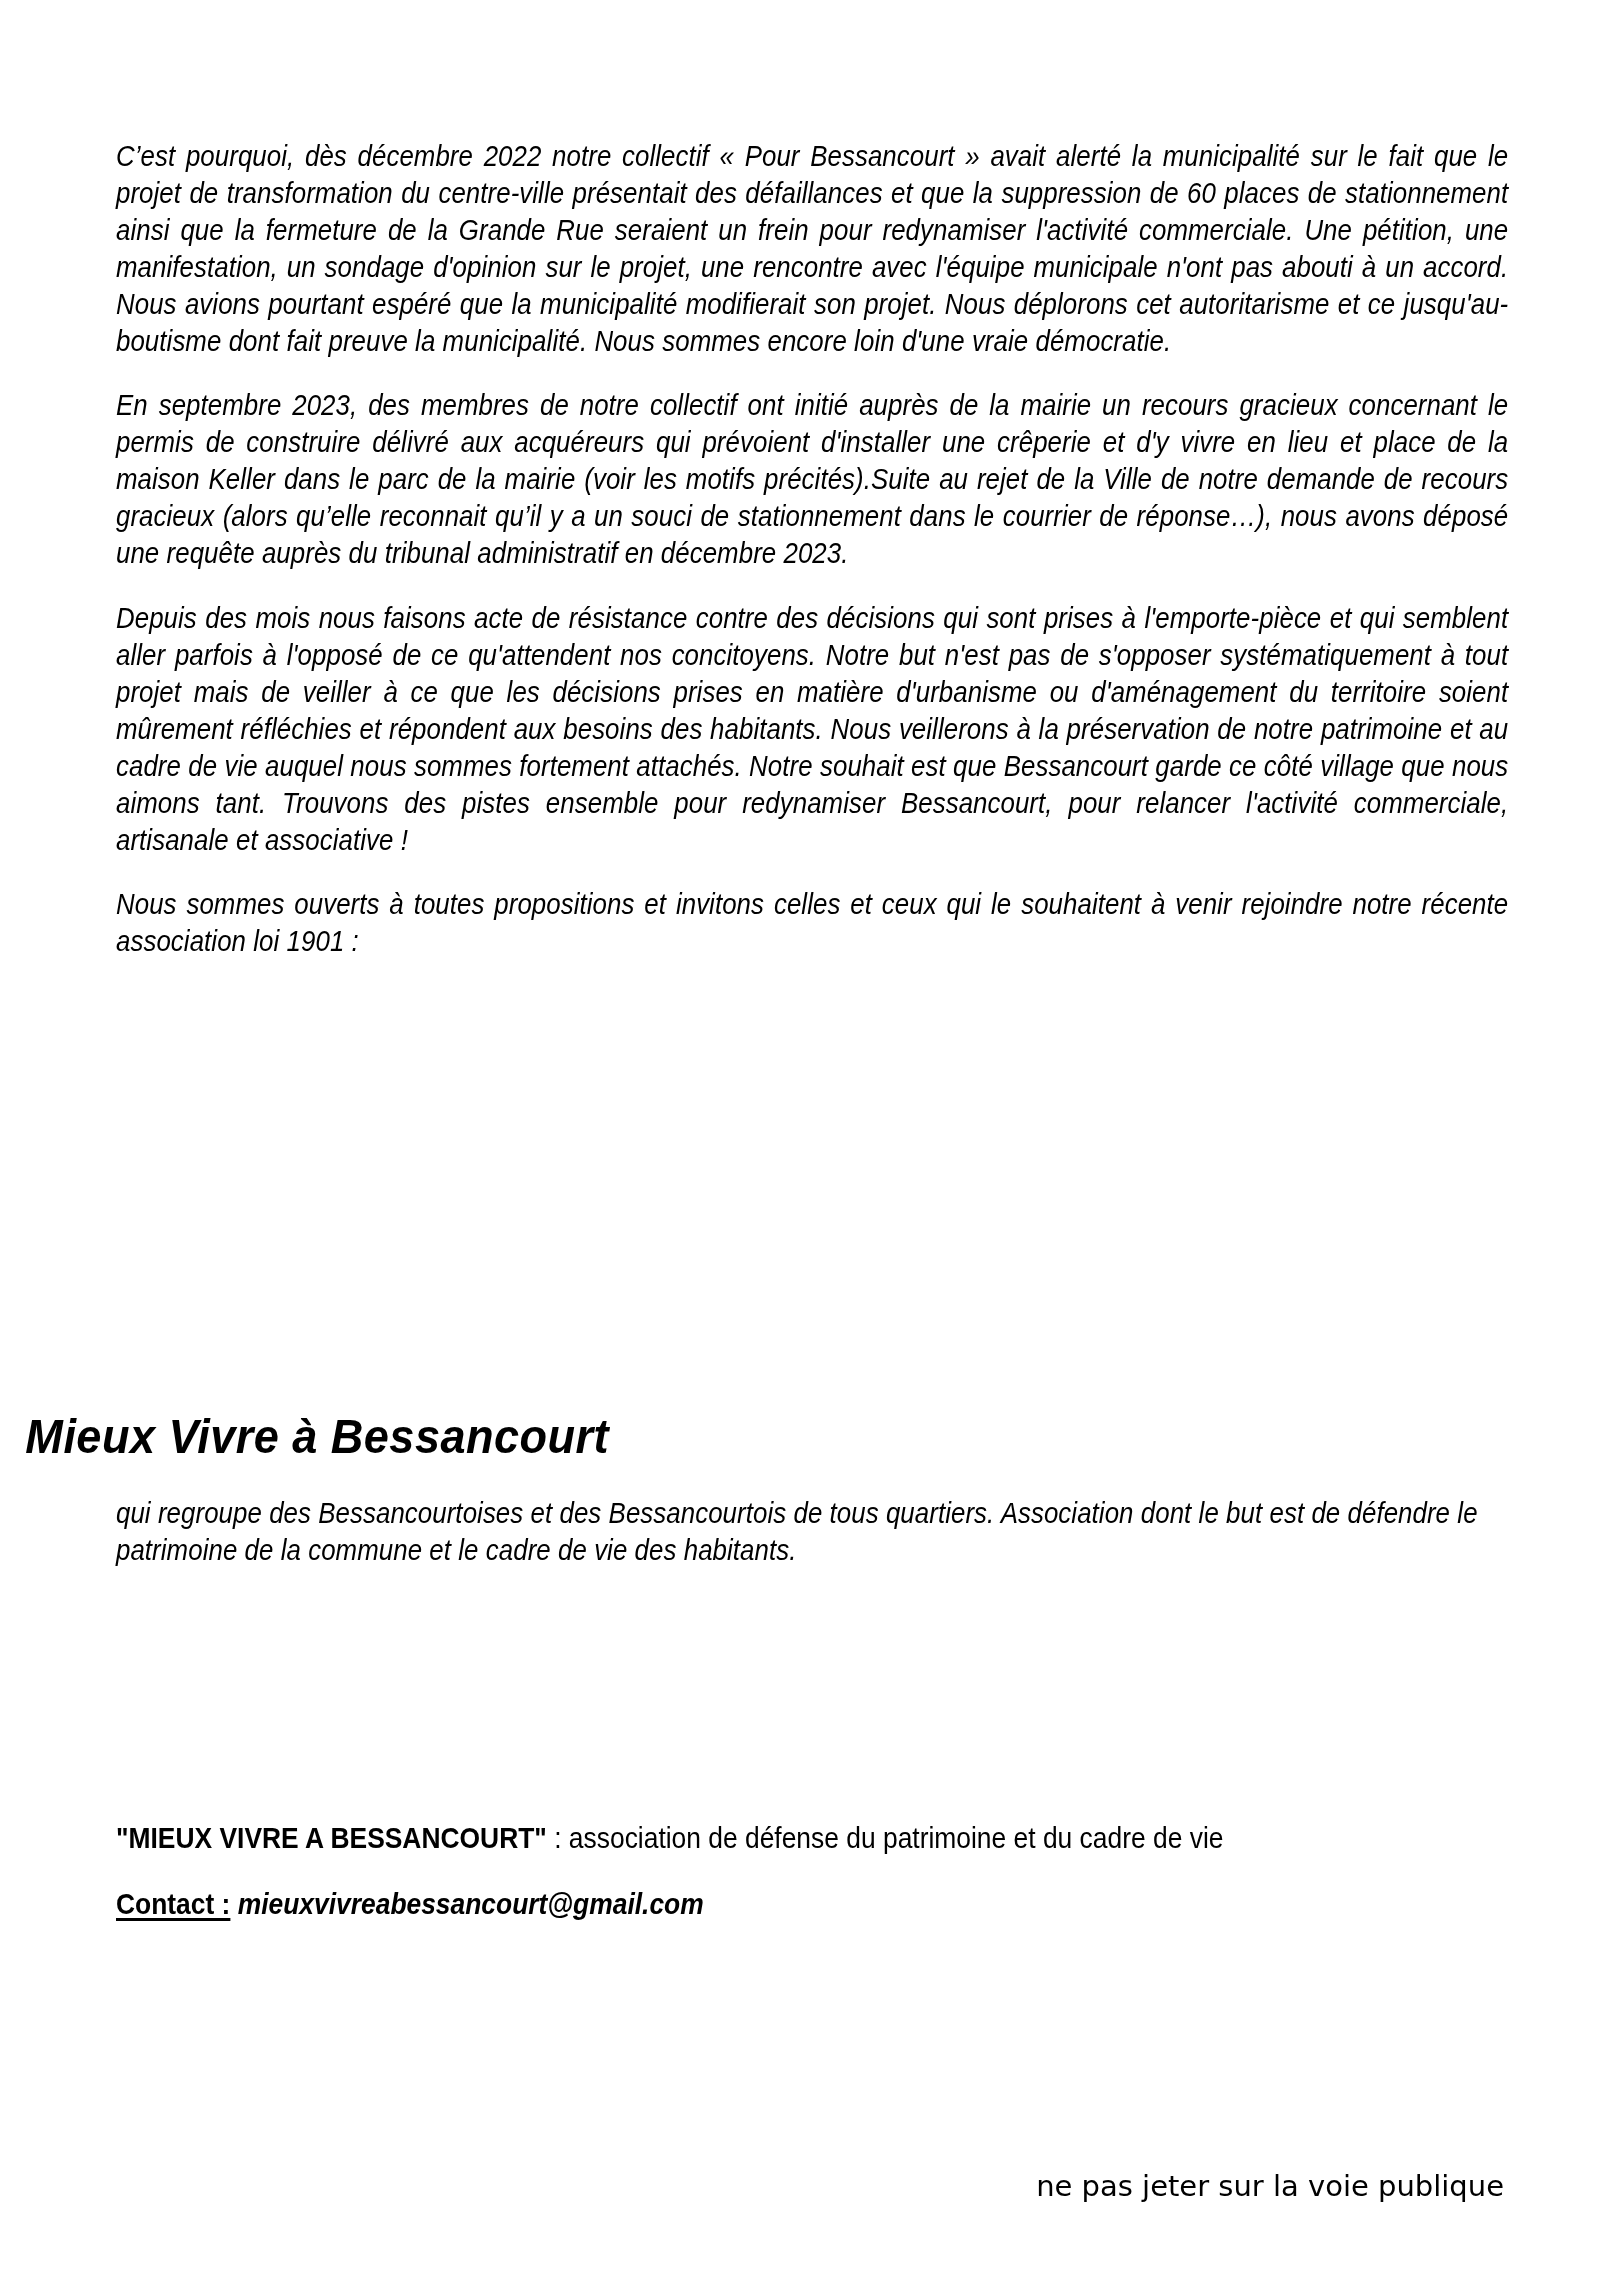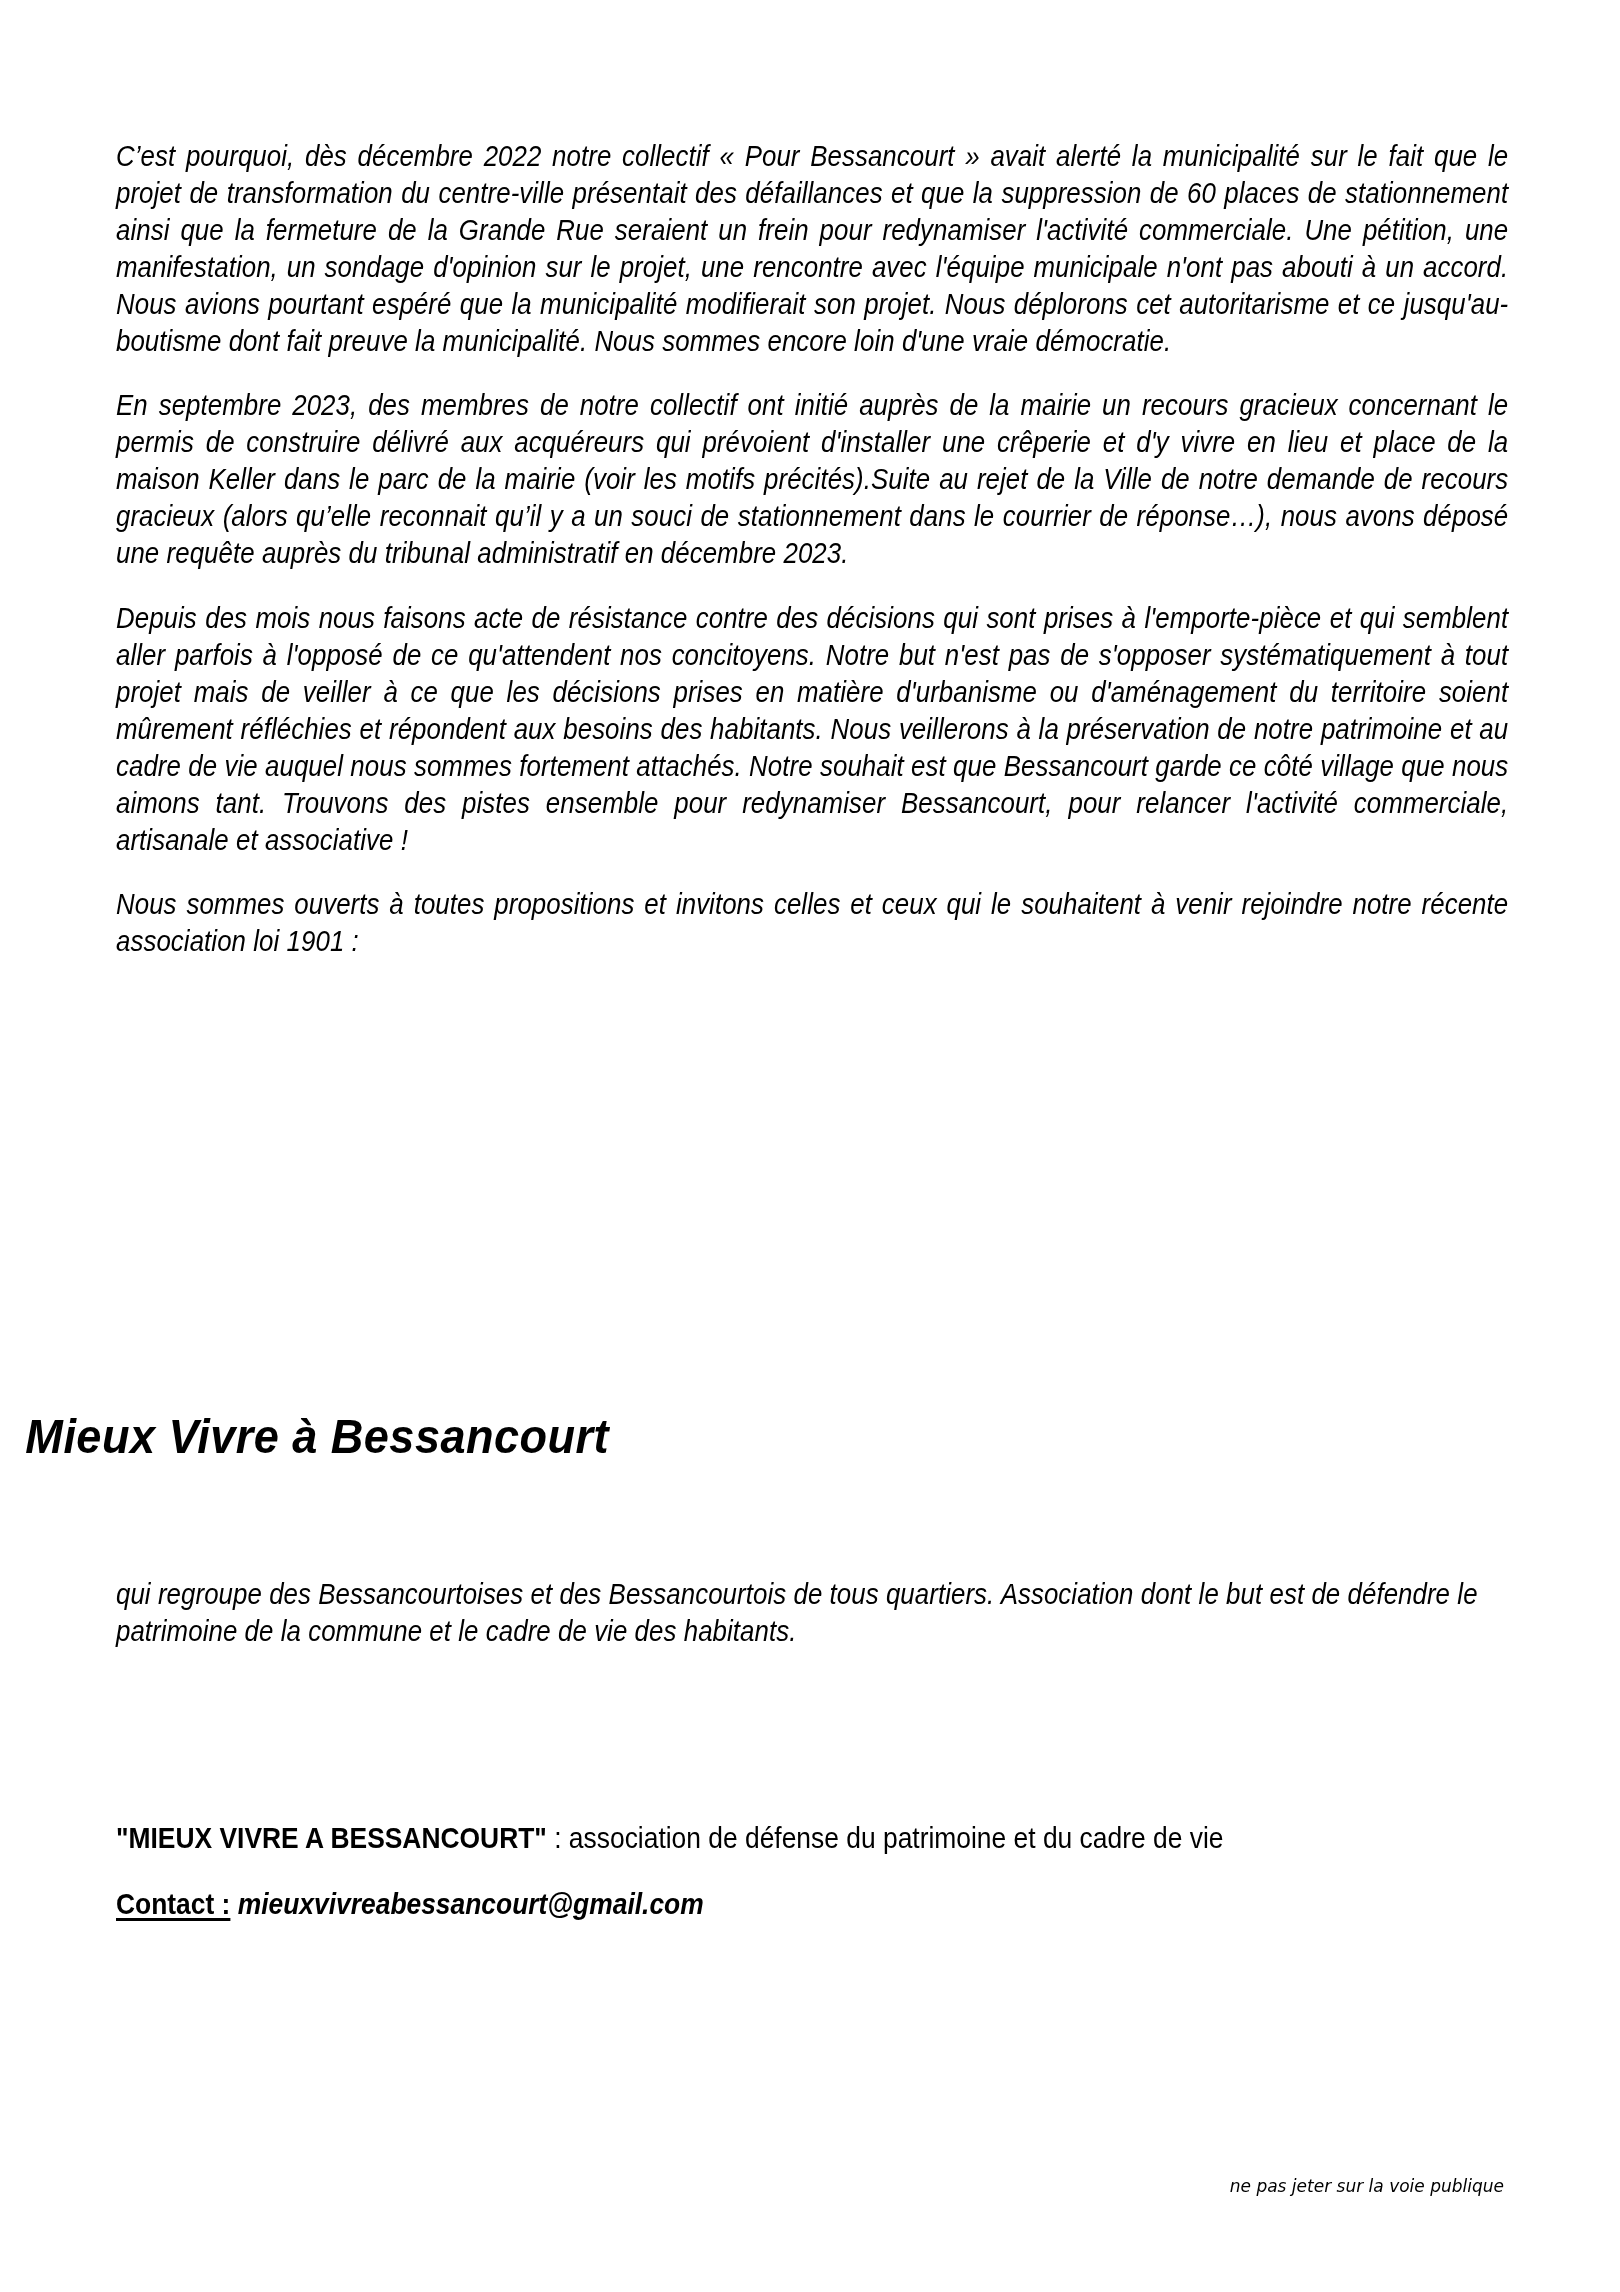--- a/index.html
+++ b/index.html
@@ -72,21 +72,21 @@
   }
   .assoc-heading .hinner {
     display: inline-block;
     transform: scaleX(0.92);
   }
 
   
   .post-heading {
     position: absolute;
     left: 116px;
-    top: 1575px;
+    top: 1494px;
     width: 1392px;
   }
 
   
   .contact-block {
     position: absolute;
     left: 116px;
     top: 1818px;
     width: 1421px;
   }
@@ -108,22 +108,21 @@
   .contact-title { margin-bottom: 27.4px; }
   .contact-mail { margin-bottom: 16px; }
   .contact-addr { margin-top: 0px; }
 
   
   .footer {
     position: absolute;
     right: 116px;
     top: 2172px;
     font-family: "DejaVu Sans", sans-serif;
-    font-style: italic;
-    font-size: 17px;
+    font-size: 29px;
     line-height: 29px;
     white-space: nowrap;
   }
 </style>
 </head>
 <body>
 
 <div class="page">
 
   <div class="content">

